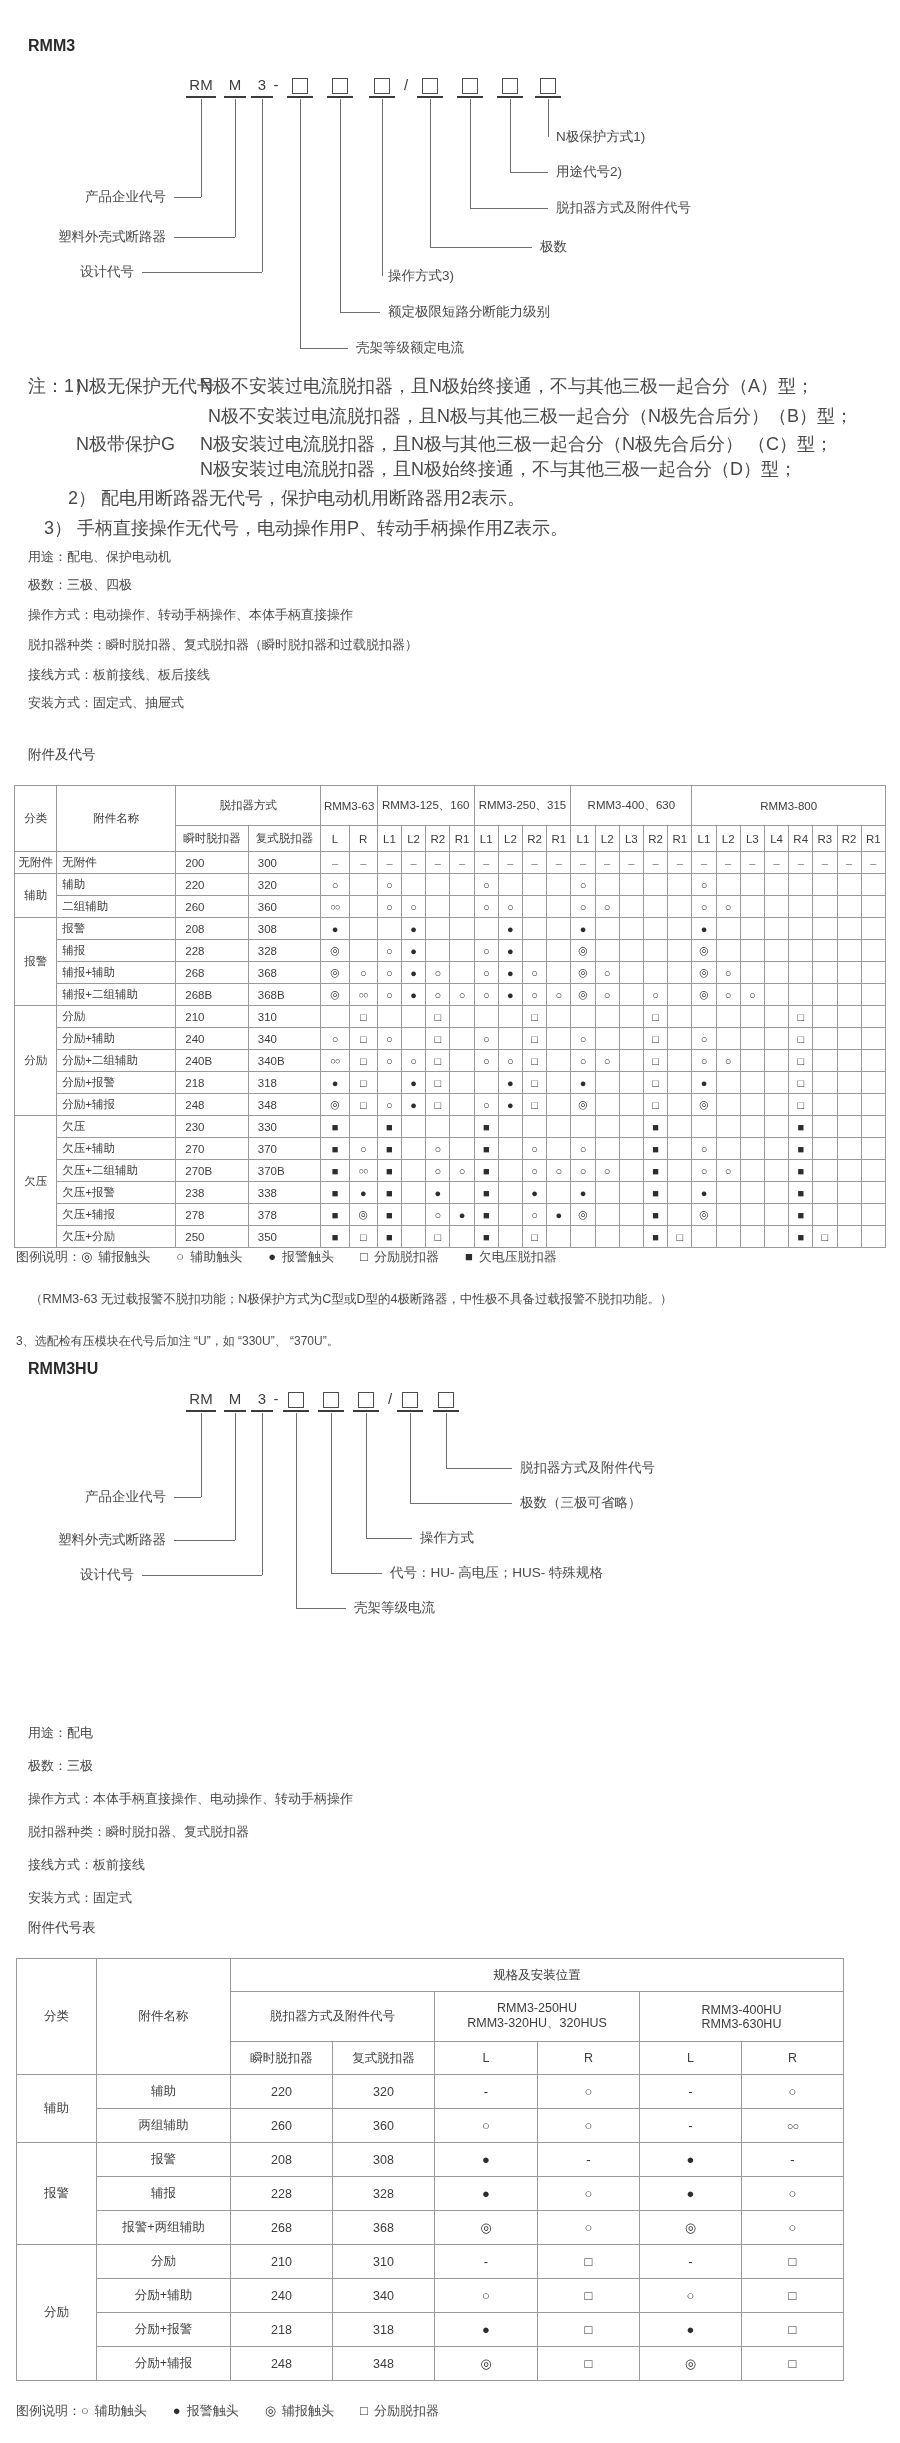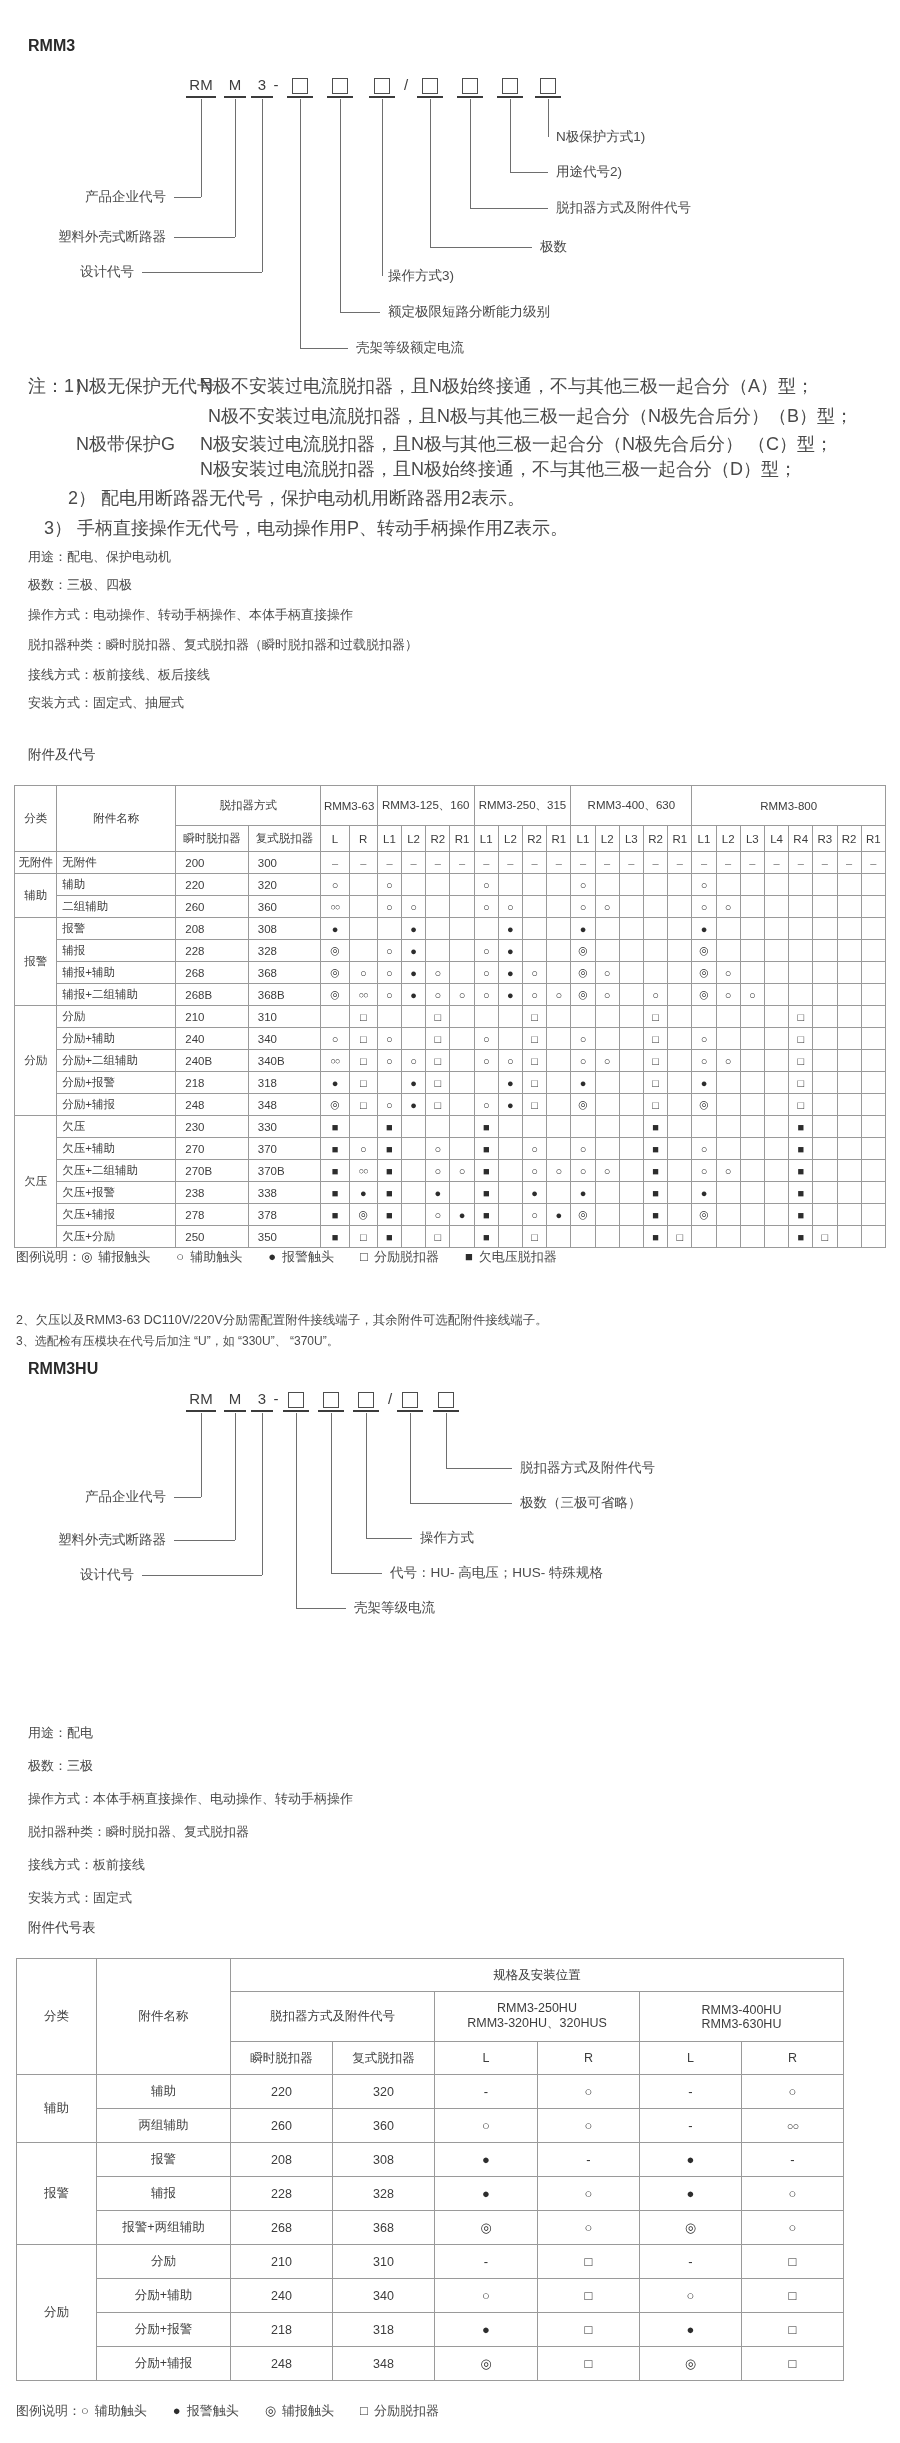--- a/index.html
+++ b/index.html
@@ -697,21 +697,21 @@
             <td class="sym">■</td>
             <td class="sym">□</td>
             <td class="sym"></td>
             <td class="sym"></td>
           </tr>
         </tbody>
       </table>
     </div>
   <div id="legend1" class="legend" style="left:16px;top:1248px;"><span>图例说明：</span><span class="it"><span class="sy">◎</span><span>辅报触头</span></span><span class="it"><span class="sy">○</span><span>辅助触头</span></span><span class="it"><span class="sy">●</span><span>报警触头</span></span><span class="it"><span class="sy">□</span><span>分励脱扣器</span></span><span class="it"><span class="sy">■</span><span>欠电压脱扣器</span></span></div>
   <div id="notes1" class="layer">
-      <div class="note-t" style="left: 16px; top: 1312px; font-size: 12.5px;">2、欠压以及RMM3-63 DC110V/220V分励需配置附件接线端子，其余附件可选配附件接线端子。</div>
+      <div class="note-t" style="left: 30px; top: 1291px; font-size: 12.5px;">（RMM3-63 无过载报警不脱扣功能；N极保护方式为C型或D型的4极断路器，中性极不具备过载报警不脱扣功能。）</div>
       <div class="note-t" style="left: 16px; top: 1333px; font-size: 12px;">3、选配检有压模块在代号后加注 “U”，如 “330U”、 “370U”。</div>
     </div>
 
   <div class="h-title" style="left:28px;top:1360px;">RMM3HU</div>
   <div id="diag2" class="layer">
       <div class="mtext" style="left: 201px; top: 1390px;">RM</div>
       <div class="munder" style="left: 201px; top: 1410px; width: 30px;"></div>
       <div class="mtext" style="left: 235px; top: 1390px;">M</div>
       <div class="munder" style="left: 235px; top: 1410px; width: 22px;"></div>
       <div class="mtext" style="left: 262px; top: 1390px;">3</div>

